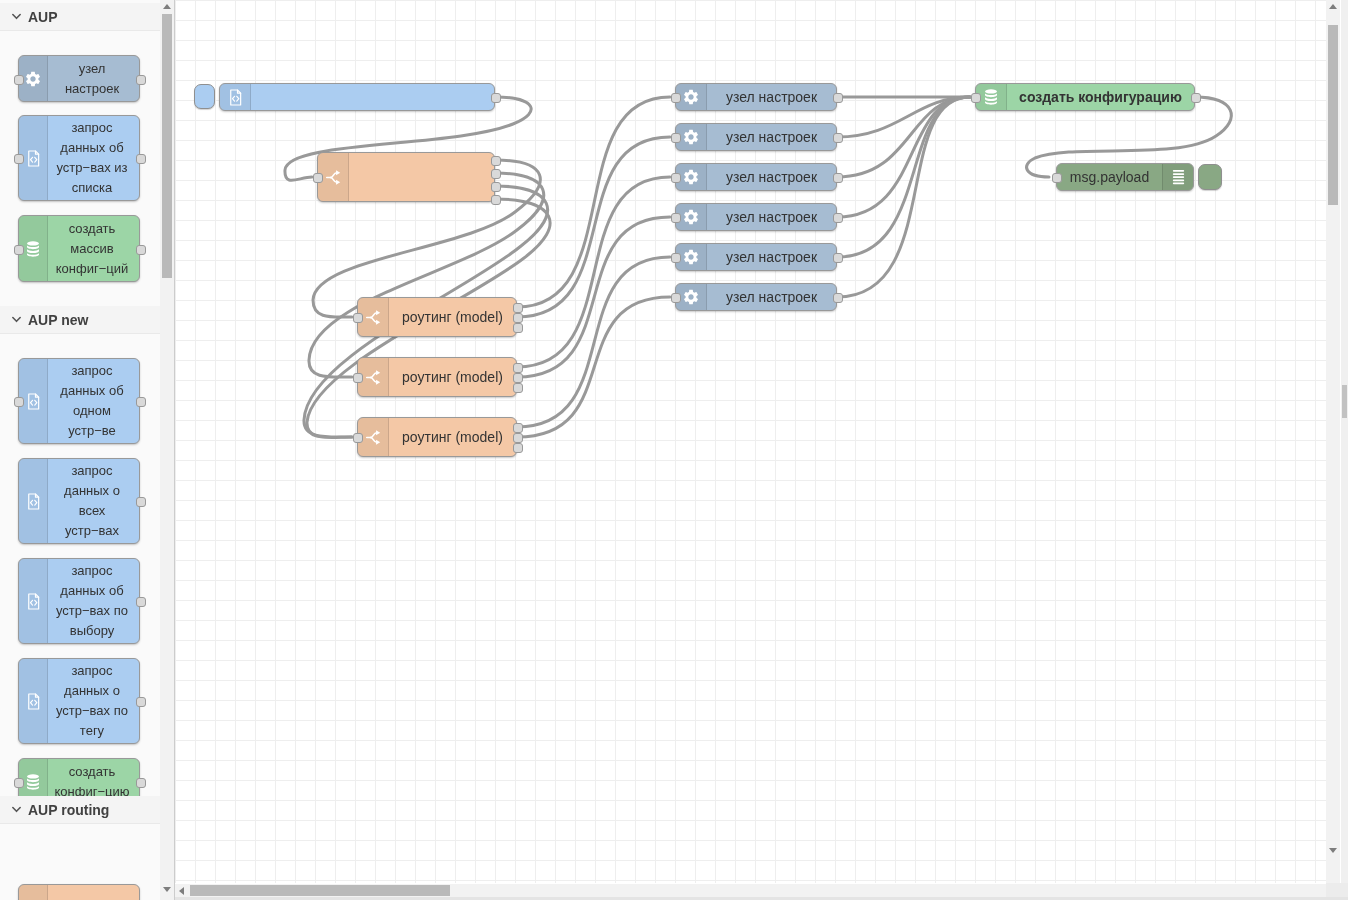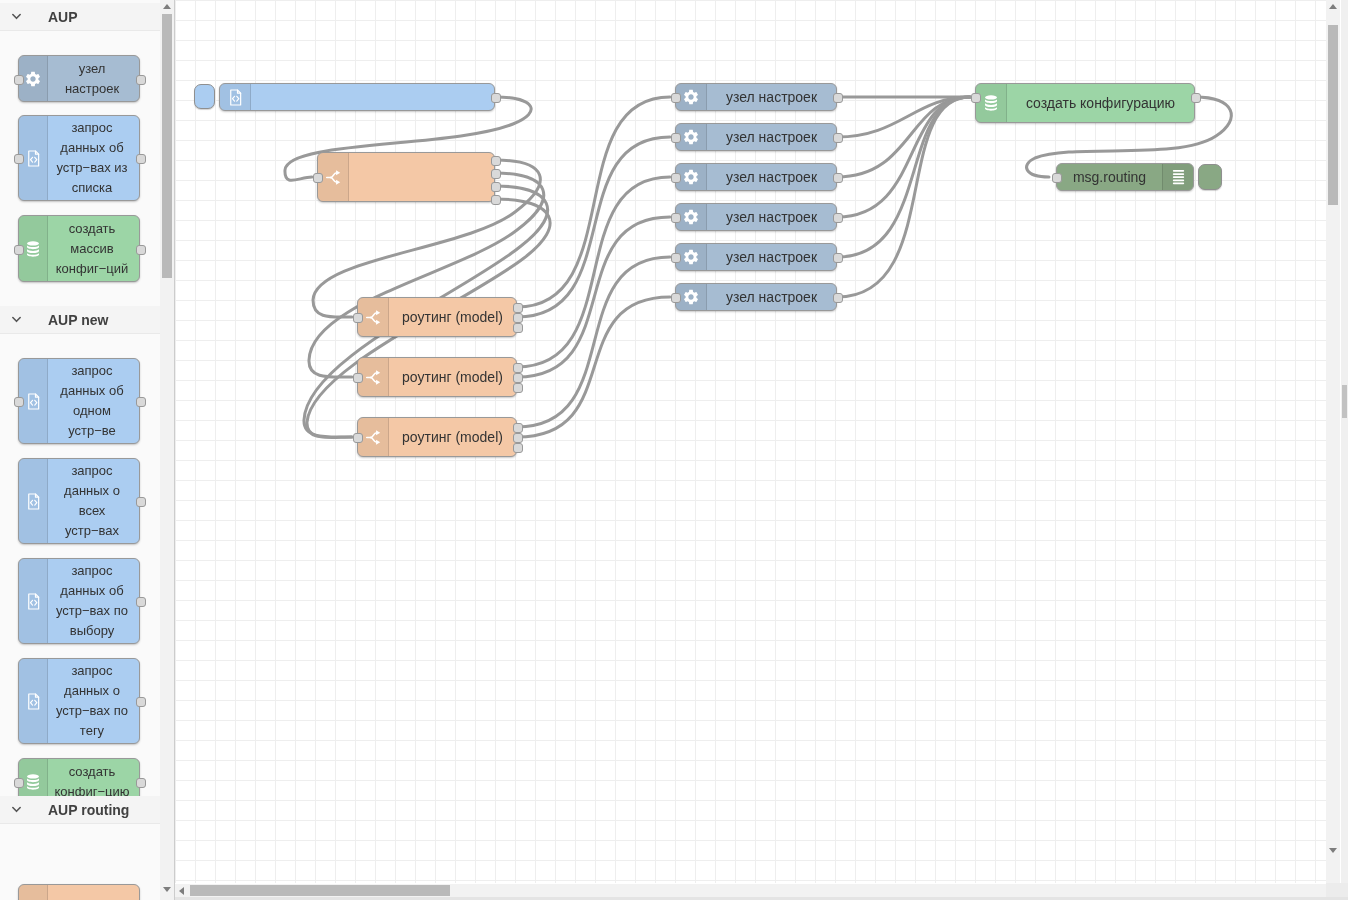--- a/index.html
+++ b/index.html
@@ -2,21 +2,21 @@
 <html><head>
 <meta charset="utf-8">
 <style>
   html,body{margin:0;padding:0;}
   body{width:1348px;height:900px;overflow:hidden;position:relative;background:#fff;
        font-family:"Liberation Sans","DejaVu Sans",sans-serif;-webkit-font-smoothing:antialiased;}
   
   #palette{position:absolute;left:0;top:0;width:160px;height:900px;background:#fafafa;z-index:3;}
   .pcat-header{position:absolute;left:0;width:160px;height:28px;background:#f4f4f4;
 ateral    border-top:1px solid #ddd;border-bottom:1px solid #e9e9e9;display:flex;align-items:center;
-    gap:26px;padding-left:11px;box-sizing:border-box;font-weight:bold;font-size:14px;color:#414141;}
+    gap:6px;padding-left:11px;box-sizing:border-box;font-weight:bold;font-size:14px;color:#414141;}
   .pnode{position:absolute;left:18px;width:122px;border:1px solid #999;border-radius:6px;
     display:flex;box-sizing:border-box;box-shadow:0 1px 2px rgba(0,0,0,.22);cursor:move;}
   .pnode .icon-strip{width:28px;flex:0 0 28px;display:flex;align-items:center;justify-content:center;
     background:rgba(0,0,0,.055);border-right:1px solid rgba(0,0,0,.12);border-radius:5px 0 0 5px;}
   .plabel{flex:1;display:flex;align-items:center;justify-content:center;text-align:center;
     font-size:13px;line-height:20px;color:#333;white-space:pre-line;padding:3px 3px 3px 0;}
   
   #canvas{position:absolute;left:175px;top:0;width:1151px;height:883px;background:#fff;
     background-image:linear-gradient(#eee 1px,transparent 1px),linear-gradient(90deg,#eee 1px,transparent 1px);
     background-size:20px 20px;z-index:1;}
@@ -349,35 +349,35 @@
     <div class="cnode" style="left: 500px; top: 283px; width: 162px; height: 28px; background: rgb(166, 188, 210); border-color: rgb(153, 153, 153);">
       <div class="icon-strip">
         <svg viewBox="0 0 24 24" width="18" height="18">
           <path fill="#fff" d="M19.14,12.94c0.04-0.3,0.06-0.61,0.06-0.94c0-0.32-0.02-0.64-0.07-0.94l2.03-1.58c0.18-0.14,0.23-0.41,0.12-0.61l-1.92-3.32c-0.12-0.22-0.37-0.29-0.59-0.22l-2.39,0.96c-0.5-0.38-1.03-0.7-1.62-0.94L14.4,2.81c-0.04-0.24-0.24-0.41-0.48-0.41h-3.84c-0.24,0-0.43,0.17-0.47,0.41L9.25,5.35C8.66,5.59,8.12,5.92,7.63,6.29L5.24,5.33c-0.22-0.08-0.47,0-0.59,0.22L2.74,8.87C2.62,9.08,2.66,9.34,2.86,9.48l2.03,1.58C4.84,11.36,4.8,11.69,4.8,12s0.02,0.64,0.07,0.94l-2.03,1.58c-0.18,0.14-0.23,0.41-0.12,0.61l1.92,3.32c0.12,0.22,0.37,0.29,0.59,0.22l2.39-0.96c0.5,0.38,1.03,0.7,1.62,0.94l0.36,2.54c0.05,0.24,0.24,0.41,0.48,0.41h3.84c0.24,0,0.44-0.17,0.47-0.41l0.36-2.54c0.59-0.24,1.13-0.56,1.62-0.94l2.39,0.96c0.22,0.08,0.47,0,0.59-0.22l1.92-3.32c0.12-0.22,0.07-0.47-0.12-0.61L19.14,12.94z M12,15.6c-1.98,0-3.6-1.62-3.6-3.6s1.62-3.6,3.6-3.6s3.6,1.62,3.6,3.6S13.98,15.6,12,15.6z"></path>
         </svg>
       </div>
       <div class="clabel">узел настроек</div>
       <div class="port" style="left: -5px; top: 9px; background: rgb(217, 217, 217); border-color: rgb(153, 153, 153);"></div>
       <div class="port" style="left: 157px; top: 9px; background: rgb(217, 217, 217); border-color: rgb(153, 153, 153);"></div>
     </div>
-    <div class="cnode" style="left: 800px; top: 83px; width: 220px; height: 40px; background: rgb(156, 213, 166); border-color: rgb(153, 153, 153);">
+    <div class="cnode" style="left: 800px; top: 83px; width: 220px; height: 28px; background: rgb(156, 213, 166); border-color: rgb(153, 153, 153); font-weight: bold;">
       <div class="icon-strip">
         <svg viewBox="0 0 24 24" width="18" height="18" fill="#fff">
           <ellipse cx="12" cy="4.6" rx="8" ry="2.8"></ellipse>
           <path d="M4 7.2c1.6 1.4 4.5 2.1 8 2.1s6.4-.7 8-2.1v2.2c0 1.5-3.6 2.8-8 2.8s-8-1.3-8-2.8z"></path>
           <path d="M4 12.4c1.6 1.4 4.5 2.1 8 2.1s6.4-.7 8-2.1v2.2c0 1.5-3.6 2.8-8 2.8s-8-1.3-8-2.8z"></path>
           <path d="M4 17.6c1.6 1.4 4.5 2.1 8 2.1s6.4-.7 8-2.1v1.8c0 1.5-3.6 2.8-8 2.8s-8-1.3-8-2.8z"></path>
         </svg>
       </div>
       <div class="clabel">создать конфигурацию</div>
       <div class="port" style="left: -5px; top: 9px; background: rgb(217, 217, 217); border-color: rgb(153, 153, 153);"></div>
       <div class="port" style="left: 215px; top: 9px; background: rgb(217, 217, 217); border-color: rgb(153, 153, 153);"></div>
     </div>
     <div class="cnode" style="left: 881px; top: 163px; width: 138px; height: 28px; background: rgb(137, 168, 132); border-color: rgb(153, 153, 153);">
-      <div class="clabel">msg.routing</div>
+      <div class="clabel">msg.payload</div>
       <div class="icon-strip right">
         <svg viewBox="0 0 20 22" width="15" height="17" fill="#fff">
           <rect x="2.5" y="1" width="15" height="2.3" rx="1"></rect>
           <rect x="2.5" y="5.2" width="15" height="2.3" rx="1"></rect>
           <rect x="2.5" y="9.4" width="15" height="2.3" rx="1"></rect>
           <rect x="2.5" y="13.6" width="15" height="2.3" rx="1"></rect>
           <rect x="2.5" y="17.8" width="15" height="2.3" rx="1"></rect>
         </svg>
       </div>
       <div class="port" style="left: -5px; top: 9px; background: rgb(217, 217, 217); border-color: rgb(153, 153, 153);"></div>

